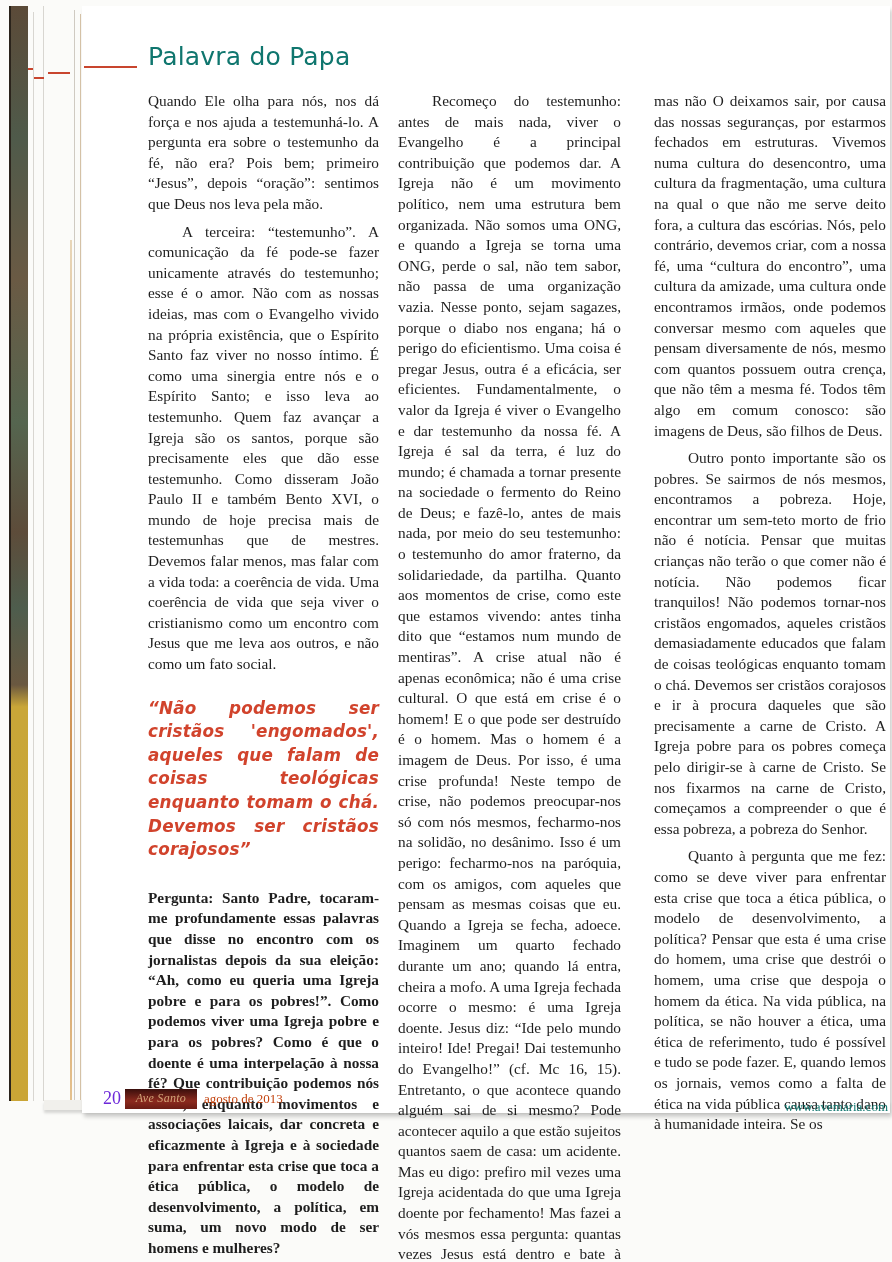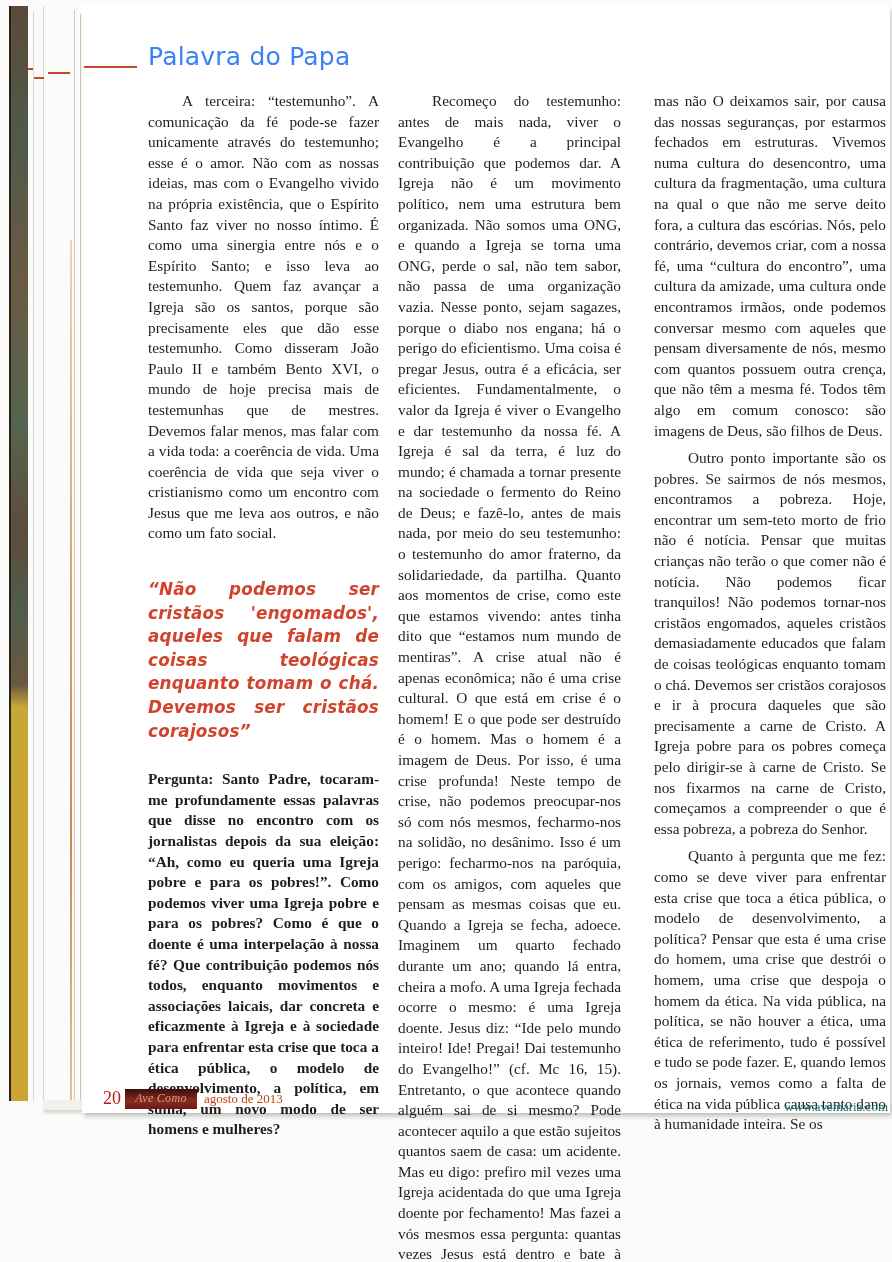--- a/index.html
+++ b/index.html
@@ -22,38 +22,38 @@
       box-shadow: 2px 4px 4px rgba(0,0,0,0.18); }
     .sheet-under { position: absolute; left: 44px; top: 1100px; width: 846px; height: 10px; background: #f1f0ec; box-shadow: 0 3px 3px rgba(0,0,0,0.15); }
 
     
     .header-rule { position: absolute; height: 2px; background: #c8452e; }
     .header-rule.r1 { left: 28px; top: 68px; width: 5px; }
     .header-rule.r2 { left: 34px; top: 77px; width: 10px; }
     .header-rule.r3 { left: 48px; top: 72px; width: 22px; }
     .header-rule.r4 { left: 84px; top: 66px; width: 53px; }
     .page-title { position: absolute; left: 148px; top: 42px; font-family: "DejaVu Sans", sans-serif;
-      font-size: 25px; color: #3b82f6; letter-spacing: 0.2px; font-weight: normal; }
+      font-size: 25px; color: #0f766e; letter-spacing: 0.2px; font-weight: normal; }
 
     
     .col { position: absolute; top: 91px; font-size: 15.3px; line-height: 20.6px; text-align: justify; hyphens: manual; }
     .col.c1 { left: 148px; width: 231px; }
     .col.c2 { left: 398px; width: 223px; }
     .col.c3 { left: 654px; width: 232px; }
     .col p { margin-bottom: 7px; }
     .col p.indent { text-indent: 34px; }
 
-    .pull-quote { margin: 34px 0 26px 0; font-family: "DejaVu Sans", sans-serif; font-style: italic; font-weight: bold;
+    .pull-quote { margin: 22px 0 26px 0; font-family: "DejaVu Sans", sans-serif; font-style: italic; font-weight: bold;
       color: #d1432c; font-size: 16.8px; line-height: 23.6px; text-align: justify; letter-spacing: 0.2px; }
 
     .question { font-weight: bold; font-size: 15.3px; line-height: 20.6px; text-align: justify; }
 
     
     .footer { position: absolute; left: 103px; top: 1088px; display: flex; align-items: center; gap: 4px; }
-    .page-number { font-size: 18px; font-family: "Liberation Serif", serif; color: #b91c1c; }
+    .page-number { font-size: 18px; font-family: "Liberation Serif", serif; color: #6d28d9; }
     .mag-logo { width: 72px; height: 20px; background: linear-gradient(180deg, #3a0f0c, #8c2a1e 60%, #6a1c14);
       color: #d2a478; font-family: "Liberation Serif", serif; font-style: italic; font-size: 12px;
       display: flex; align-items: center; justify-content: center; letter-spacing: 0.3px; }
     .issue-date { font-size: 13px; color: #c2410c; margin-left: 3px; }
     .site-url { position: absolute; right: 4px; top: 1099px; font-size: 13px; color: #0f766e; }
   </style>
 </head>
 <body>
 
 <div class="spine"></div>
@@ -67,33 +67,34 @@
 <div class="sheet-under"></div>
 <div class="sheet"></div>
 
 <div class="header-rule r1"></div>
 <div class="header-rule r2"></div>
 <div class="header-rule r3"></div>
 <div class="header-rule r4"></div>
 <h1 class="page-title">Palavra do Papa</h1>
 
 <div class="col c1">
+  <p>Quando Ele olha para nós, nos dá força e nos ajuda a testemunhá-lo. A pergunta era sobre o testemunho da fé, não era? Pois bem; primeiro “Jesus”, depois “oração”: sentimos que Deus nos leva pela mão.</p>
   <p class="indent">A terceira: “testemunho”. A comunicação da fé pode-se fazer unicamente através do testemunho; esse é o amor. Não com as nossas ideias, mas com o Evangelho vivido na própria existência, que o Espírito Santo faz viver no nosso íntimo. É como uma sinergia entre nós e o Espírito Santo; e isso leva ao testemunho. Quem faz avançar a Igreja são os santos, porque são precisamente eles que dão esse testemunho. Como disseram João Paulo II e também Bento XVI, o mundo de hoje precisa mais de testemunhas que de mestres. Devemos falar menos, mas falar com a vida toda: a coerência de vida. Uma coerência de vida que seja viver o cristianismo como um encontro com Jesus que me leva aos outros, e não como um fato social.</p>
   <div class="pull-quote">“Não podemos ser cristãos 'engomados', aqueles que falam de coisas teológicas enquanto tomam o chá. Devemos ser cristãos corajosos”</div>
   <p class="question">Pergunta: Santo Padre, tocaram-me profundamente essas palavras que disse no encontro com os jornalistas depois da sua eleição: “Ah, como eu queria uma Igreja pobre e para os pobres!”. Como podemos viver uma Igreja pobre e para os pobres? Como é que o doente é uma interpelação à nossa fé? Que contribuição podemos nós todos, enquanto movimentos e associações laicais, dar concreta e eficazmente à Igreja e à sociedade para enfrentar esta crise que toca a ética pública, o modelo de desenvolvimento, a política, em suma, um novo modo de ser homens e mulheres?</p>
 </div>
 
 <div class="col c2">
   <p class="indent">Recomeço do testemunho: antes de mais nada, viver o Evangelho é a principal contribuição que podemos dar. A Igreja não é um movimento político, nem uma estrutura bem organizada. Não somos uma ONG, e quando a Igreja se torna uma ONG, perde o sal, não tem sabor, não passa de uma organização vazia. Nesse ponto, sejam sagazes, porque o diabo nos engana; há o perigo do eficientismo. Uma coisa é pregar Jesus, outra é a eficácia, ser eficientes. Fundamentalmente, o valor da Igreja é viver o Evangelho e dar testemunho da nossa fé. A Igreja é sal da terra, é luz do mundo; é chamada a tornar presente na sociedade o fermento do Reino de Deus; e fazê-lo, antes de mais nada, por meio do seu testemunho: o testemunho do amor fraterno, da solidariedade, da partilha. Quanto aos momentos de crise, como este que estamos vivendo: antes tinha dito que “estamos num mundo de mentiras”. A crise atual não é apenas econômica; não é uma crise cultural. O que está em crise é o homem! E o que pode ser destruído é o homem. Mas o homem é a imagem de Deus. Por isso, é uma crise profunda! Neste tempo de crise, não podemos preocupar-nos só com nós mesmos, fecharmo-nos na solidão, no desânimo. Isso é um perigo: fecharmo-nos na paróquia, com os amigos, com aqueles que pensam as mesmas coisas que eu. Quando a Igreja se fecha, adoece. Imaginem um quarto fechado durante um ano; quando lá entra, cheira a mofo. A uma Igreja fechada ocorre o mesmo: é uma Igreja doente. Jesus diz: “Ide pelo mundo inteiro! Ide! Pregai! Dai testemunho do Evangelho!” (cf. Mc 16, 15). Entretanto, o que acontece quando alguém sai de si mesmo? Pode acontecer aquilo a que estão sujeitos quantos saem de casa: um acidente. Mas eu digo: prefiro mil vezes uma Igreja acidentada do que uma Igreja doente por fechamento! Mas fazei a vós mesmos essa pergunta: quantas vezes Jesus está dentro e bate à porta para sair, ir para fora,</p>
 </div>
 
 <div class="col c3">
   <p>mas não O deixamos sair, por causa das nossas seguranças, por estarmos fechados em estruturas. Vivemos numa cultura do desencontro, uma cultura da fragmentação, uma cultura na qual o que não me serve deito fora, a cultura das escórias. Nós, pelo contrário, devemos criar, com a nossa fé, uma “cultura do encontro”, uma cultura da amizade, uma cultura onde encontramos irmãos, onde podemos conversar mesmo com aqueles que pensam diversamente de nós, mesmo com quantos possuem outra crença, que não têm a mesma fé. Todos têm algo em comum conosco: são imagens de Deus, são filhos de Deus.</p>
   <p class="indent">Outro ponto importante são os pobres. Se sairmos de nós mesmos, encontramos a pobreza. Hoje, encontrar um sem-teto morto de frio não é notícia. Pensar que muitas crianças não terão o que comer não é notícia. Não podemos ficar tranquilos! Não podemos tornar-nos cristãos engomados, aqueles cristãos demasiadamente educados que falam de coisas teológicas enquanto tomam o chá. Devemos ser cristãos corajosos e ir à procura daqueles que são precisamente a carne de Cristo. A Igreja pobre para os pobres começa pelo dirigir-se à carne de Cristo. Se nos fixarmos na carne de Cristo, começamos a compreender o que é essa pobreza, a pobreza do Senhor.</p>
   <p class="indent">Quanto à pergunta que me fez: como se deve viver para enfrentar esta crise que toca a ética pública, o modelo de desenvolvimento, a política? Pensar que esta é uma crise do homem, uma crise que destrói o homem, uma crise que despoja o homem da ética. Na vida pública, na política, se não houver a ética, uma ética de referimento, tudo é possível e tudo se pode fazer. E, quando lemos os jornais, vemos como a falta de ética na vida pública causa tanto dano à humanidade inteira. Se os</p>
 </div>
 
 <div class="footer">
   <span class="page-number">20</span>
-  <span class="mag-logo">Ave Como</span>
+  <span class="mag-logo">Ave Santo</span>
   <span class="issue-date">agosto de 2013</span>
 </div>
 <span class="site-url">www.avemaria.com</span>
 
 </body></html>

